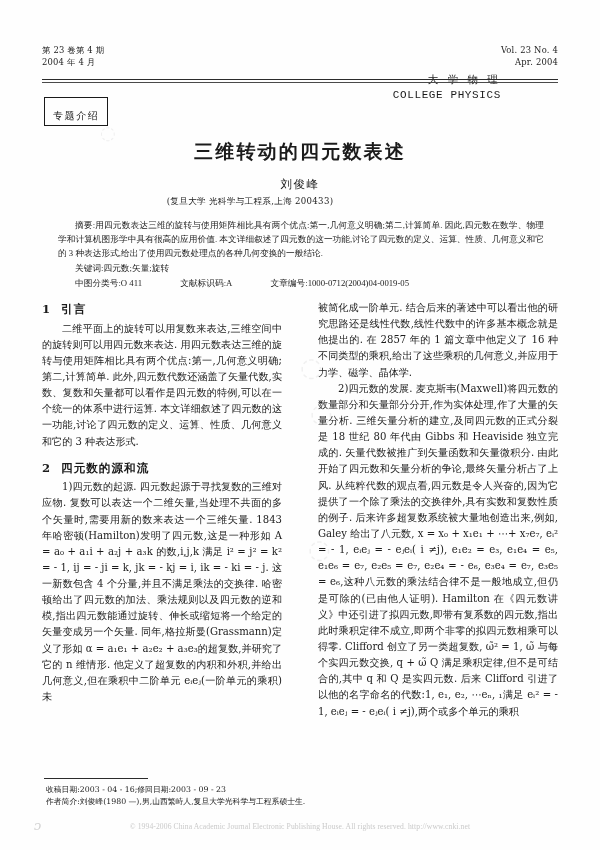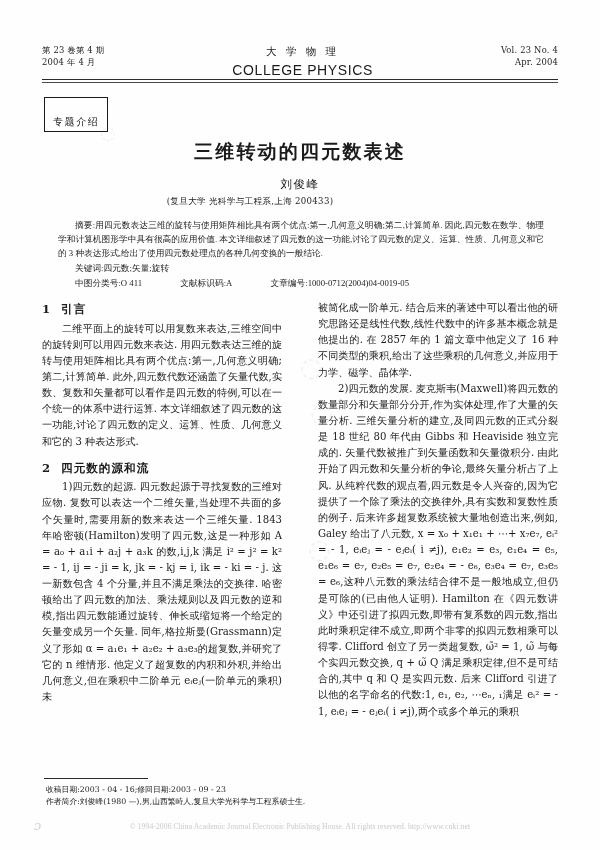--- a/index.html
+++ b/index.html
@@ -32,53 +32,54 @@
     width: 516px;
     display: flex;
     align-items: flex-start;
     justify-content: space-between;
     font-size: 8.4px;
     line-height: 1.45;
     letter-spacing: 0.2px;
   }
   .runhead-left { text-align: left; white-space: nowrap; }
   .runhead-center {
-    text-align: center;
+    text-align: right;
     flex: 1;
+    margin-top: 28px;
   }
   .runhead-right { text-align: right; white-space: nowrap; }
   .journal-cn {
     font-size: 10.5px;
     letter-spacing: 3px;
     font-family: "DejaVu Serif", "Liberation Serif", serif;
   }
   .journal-en {
-    font-size: 14px;
+    font-size: 11px;
     letter-spacing: 0.6px;
-    font-family: Liberation Sans, sans-serif;
+    font-family: Liberation Mono, monospace;
     margin-top: 1px;
   }
 
   .rule-double {
     position: absolute;
     left: 42px;
     top: 79px;
     width: 516px;
     border-top: 1.6px solid #2b2b2b;
     border-bottom: 0.9px solid #4a4a4a;
     height: 2px;
   }
 
   
   .cat-box {
     position: absolute;
     left: 44px;
     top: 97px;
     border: 1.1px solid #1a1a1a;
-    padding: 19px 8px 4px 8px;
+    padding: 13px 8px 4px 8px;
     font-size: 10px;
     letter-spacing: 1.6px;
     line-height: 1;
   }
 
   
   .title {
     position: absolute;
     left: 0;
     top: 139px;

